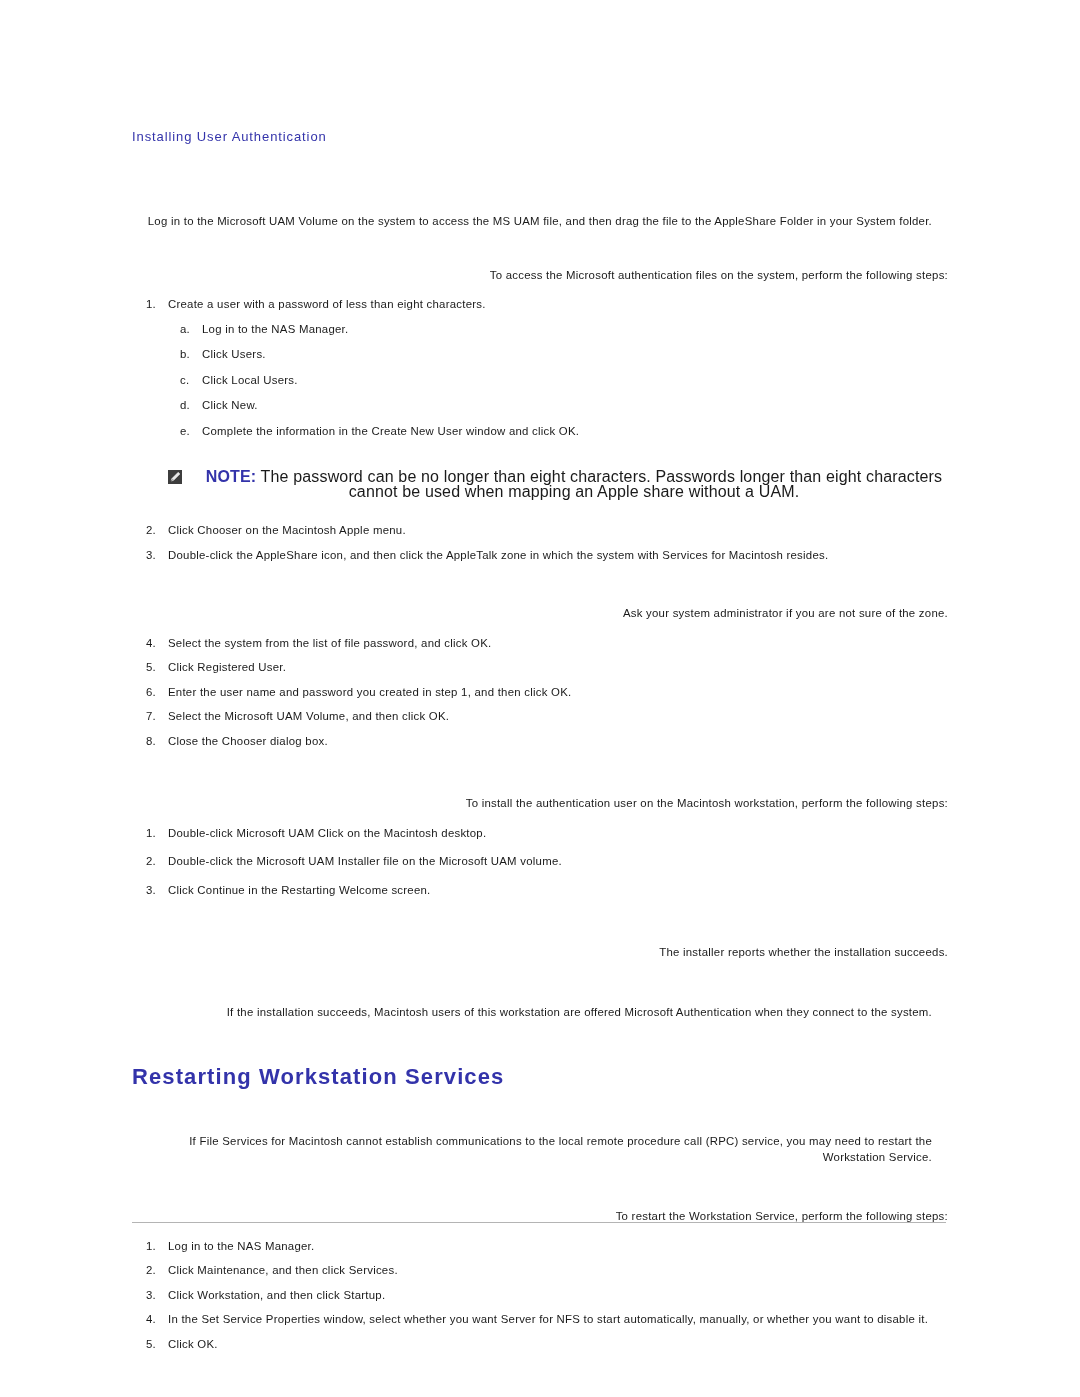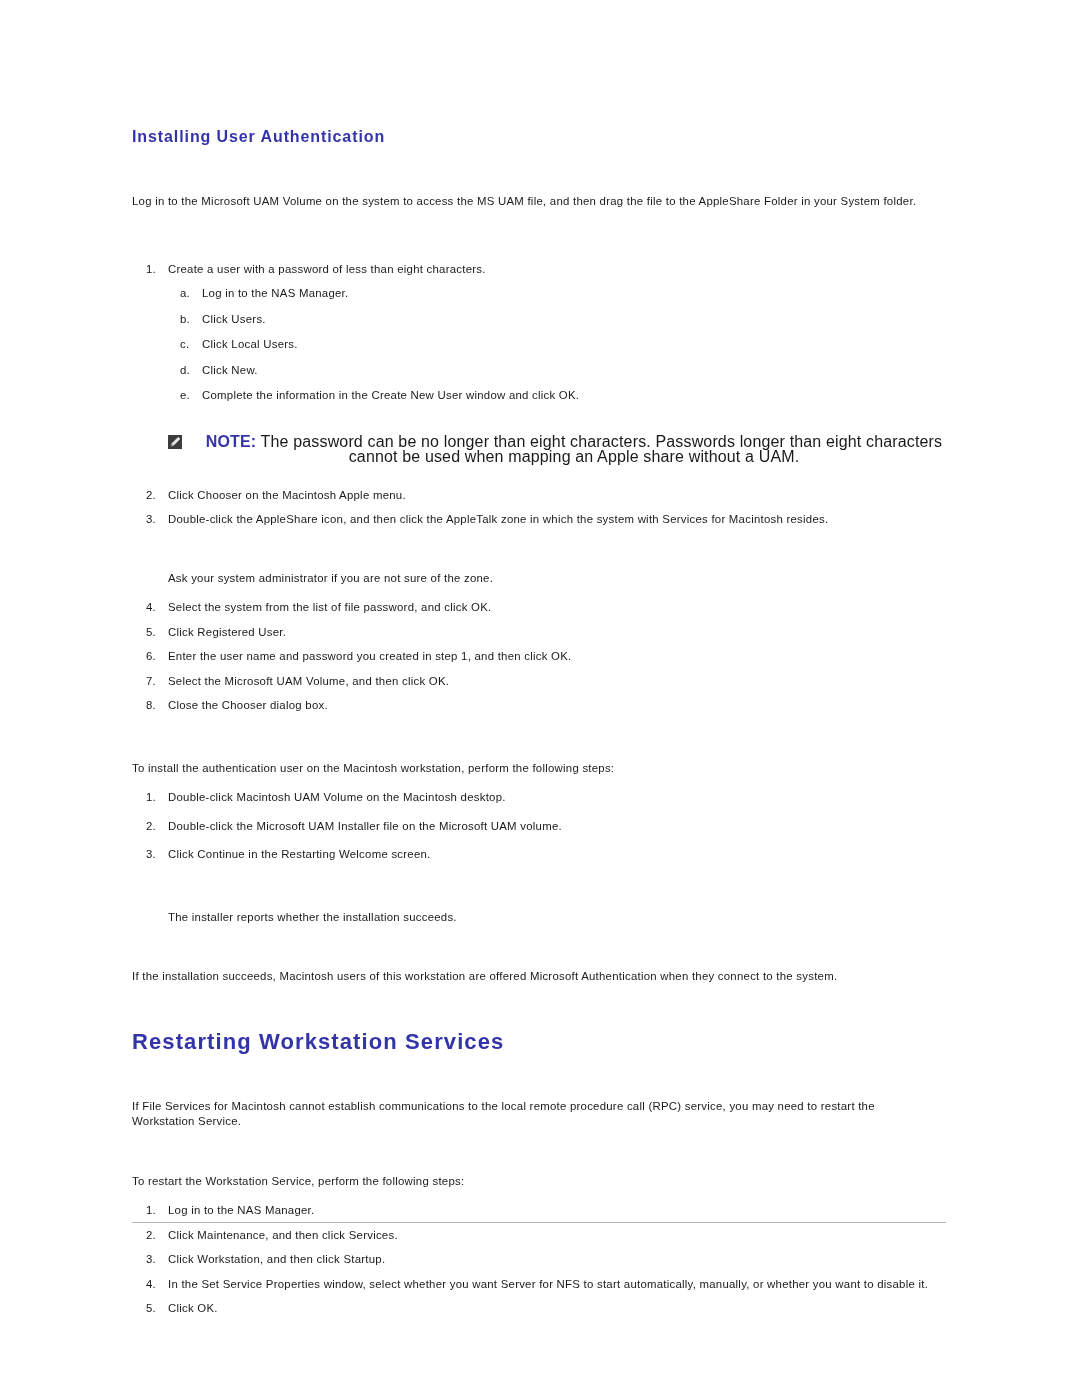--- a/index.html
+++ b/index.html
@@ -27,42 +27,43 @@
   .content {
     position: absolute;
     left: 132px;
     top: 128px;
     width: 816px;
   }
 
   
   .h-sub {
     color: #3333aa;
-    font-size: 16px;
-    font-weight: bold;
+    font-size: 13px;
+    font-weight: normal;
     letter-spacing: 0.9px;
     line-height: 18px;
-    margin: 0 0 0 0;
+    margin: 0 0 20px 0;
   }
   .h-main {
     color: #3333aa;
     font-size: 22px;
     font-weight: bold;
     letter-spacing: 1.1px;
     line-height: 26px;
     margin: 0;
   }
 
   
   .p {
     font-size: 11.4px;
     line-height: 15.5px;
     letter-spacing: 0.25px;
     margin: 0;
     color: #1a1a1a;
+    text-align: right;
   }
   .p.wide {
     width: 800px;
   }
   .indent-1 {
     margin-left: 36px;
   }
 
   
   .sp-14 { height: 14px; }
@@ -168,20 +169,21 @@
   <div class="content">
 
     <h2 class="h-sub">Installing User Authentication</h2>
 
     <div class="sp-48"></div>
 
     <p class="p wide">Log in to the Microsoft UAM Volume on the system to access the MS UAM file, and then drag the file to the AppleShare Folder in your System folder.</p>
 
     <div class="sp-38"></div>
 
+    <p class="p">To access the Microsoft authentication files on the system, perform the following steps:</p>
 
     <div class="sp-14"></div>
 
     <ol class="num tight">
       <li>
         <span class="marker">1.</span>
         <span>Create a user with a password of less than eight characters.</span>
         <ol class="alpha">
           <li>
             <span class="marker">a.</span>
@@ -265,21 +267,21 @@
 
     <div class="sp-38"></div>
 
     <p class="p">To install the authentication user on the Macintosh workstation, perform the following steps:</p>
 
     <div class="sp-14"></div>
 
     <ol class="num loose">
       <li>
         <span class="marker">1.</span>
-        <span>Double-click Macintosh UAM Volume on the Macintosh desktop.</span>
+        <span>Double-click Microsoft UAM Click on the Macintosh desktop.</span>
       </li>
       <li>
         <span class="marker">2.</span>
         <span>Double-click the Microsoft UAM Installer file on the Microsoft UAM volume.</span>
       </li>
       <li>
         <span class="marker">3.</span>
         <span>Click Continue in the Restarting Welcome screen.</span>
       </li>
     </ol>

